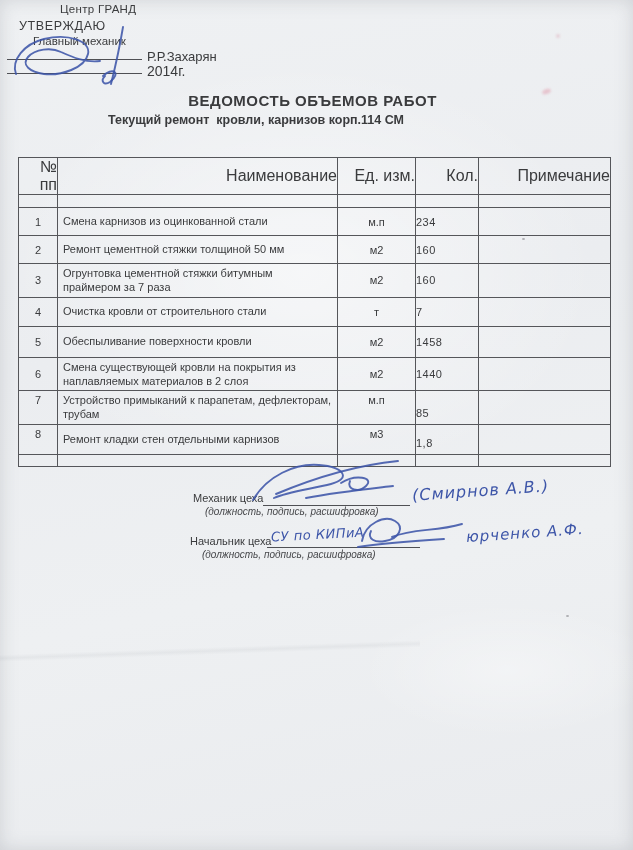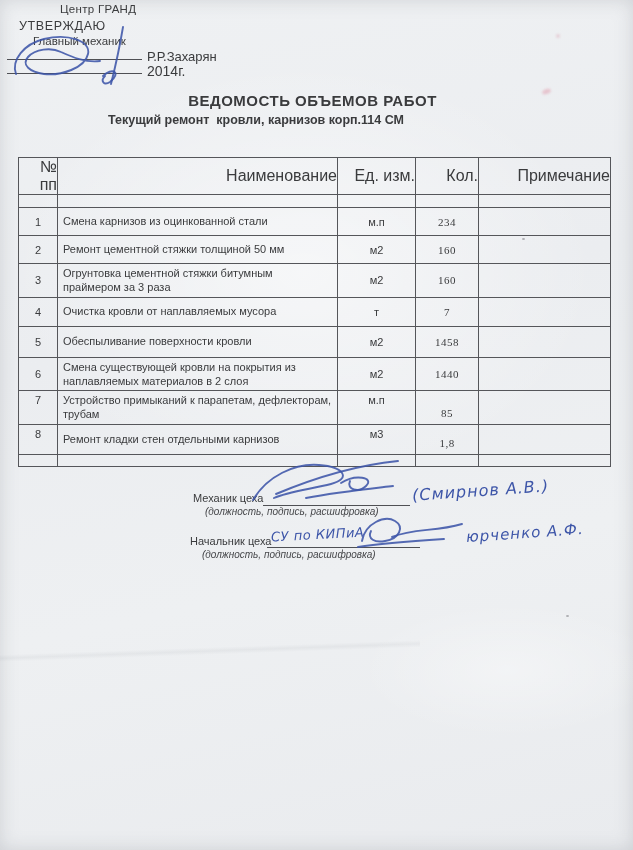--- a/index.html
+++ b/index.html
@@ -43,21 +43,21 @@
   
   table.vol { position:absolute; left:18px; top:157px; width:592px;
     border-collapse:collapse; table-layout:fixed; }
   table.vol td, table.vol th {
     border:1.4px solid #55565a; font-weight:normal; font-size:11px;
     color:#3a3b3d; overflow:hidden; }
   table.vol th { font-size:16px; text-align:right; vertical-align:middle; }
   td.c-num  { text-align:center; vertical-align:middle; }
   td.c-name { text-align:left; vertical-align:middle; padding:2px 4px 2px 5px; line-height:1.3;margin-left:38px; }
   td.c-unit { text-align:center; vertical-align:middle; }
-  td.c-qty  { text-align:center; vertical-align:middle; letter-spacing:.5px;font-family:Liberation Serif, serif; }
+  td.c-qty  { text-align:left; vertical-align:middle; letter-spacing:.5px; }
   td.c-note { }
   tr.hdr    { height:27px; }
   tr.spacer-top { height:13px; }
   tr.spacer-bot { height:12px; }
   tr.r1 { height:28px; } tr.r2 { height:28px; } tr.r3 { height:30px; }
   tr.r4 { height:29px; } tr.r5 { height:31px; } tr.r6 { height:32px; }
   tr.r7 { height:33px; } tr.r8 { height:30px; }
   td.va-top { vertical-align:top; padding-top:3px; }
   td.va-bot { vertical-align:bottom; padding-bottom:5px; }
 
@@ -138,28 +138,28 @@
     </tr>
     <tr class="r2">
       <td class="c-num">2</td>
       <td class="c-name">Ремонт цементной стяжки толщиной 50 мм</td>
       <td class="c-unit">м2</td>
       <td class="c-qty">160</td>
       <td class="c-note"></td>
     </tr>
     <tr class="r3">
       <td class="c-num">3</td>
-      <td class="c-name">Огрунтовка цементной стяжки битумным праймером за 3 раза</td>
+      <td class="c-name">Огрунтовка цементной стяжки битумным праймером за 7 раза</td>
       <td class="c-unit">м2</td>
       <td class="c-qty">160</td>
       <td class="c-note"></td>
     </tr>
     <tr class="r4">
       <td class="c-num">4</td>
-      <td class="c-name">Очистка кровли от наплавляемых мусора</td>
+      <td class="c-name">Очистка кровли от строительного стали</td>
       <td class="c-unit">т</td>
       <td class="c-qty">7</td>
       <td class="c-note"></td>
     </tr>
     <tr class="r5">
       <td class="c-num">5</td>
       <td class="c-name">Обеспыливание поверхности кровли</td>
       <td class="c-unit">м2</td>
       <td class="c-qty">1458</td>
       <td class="c-note"></td>

